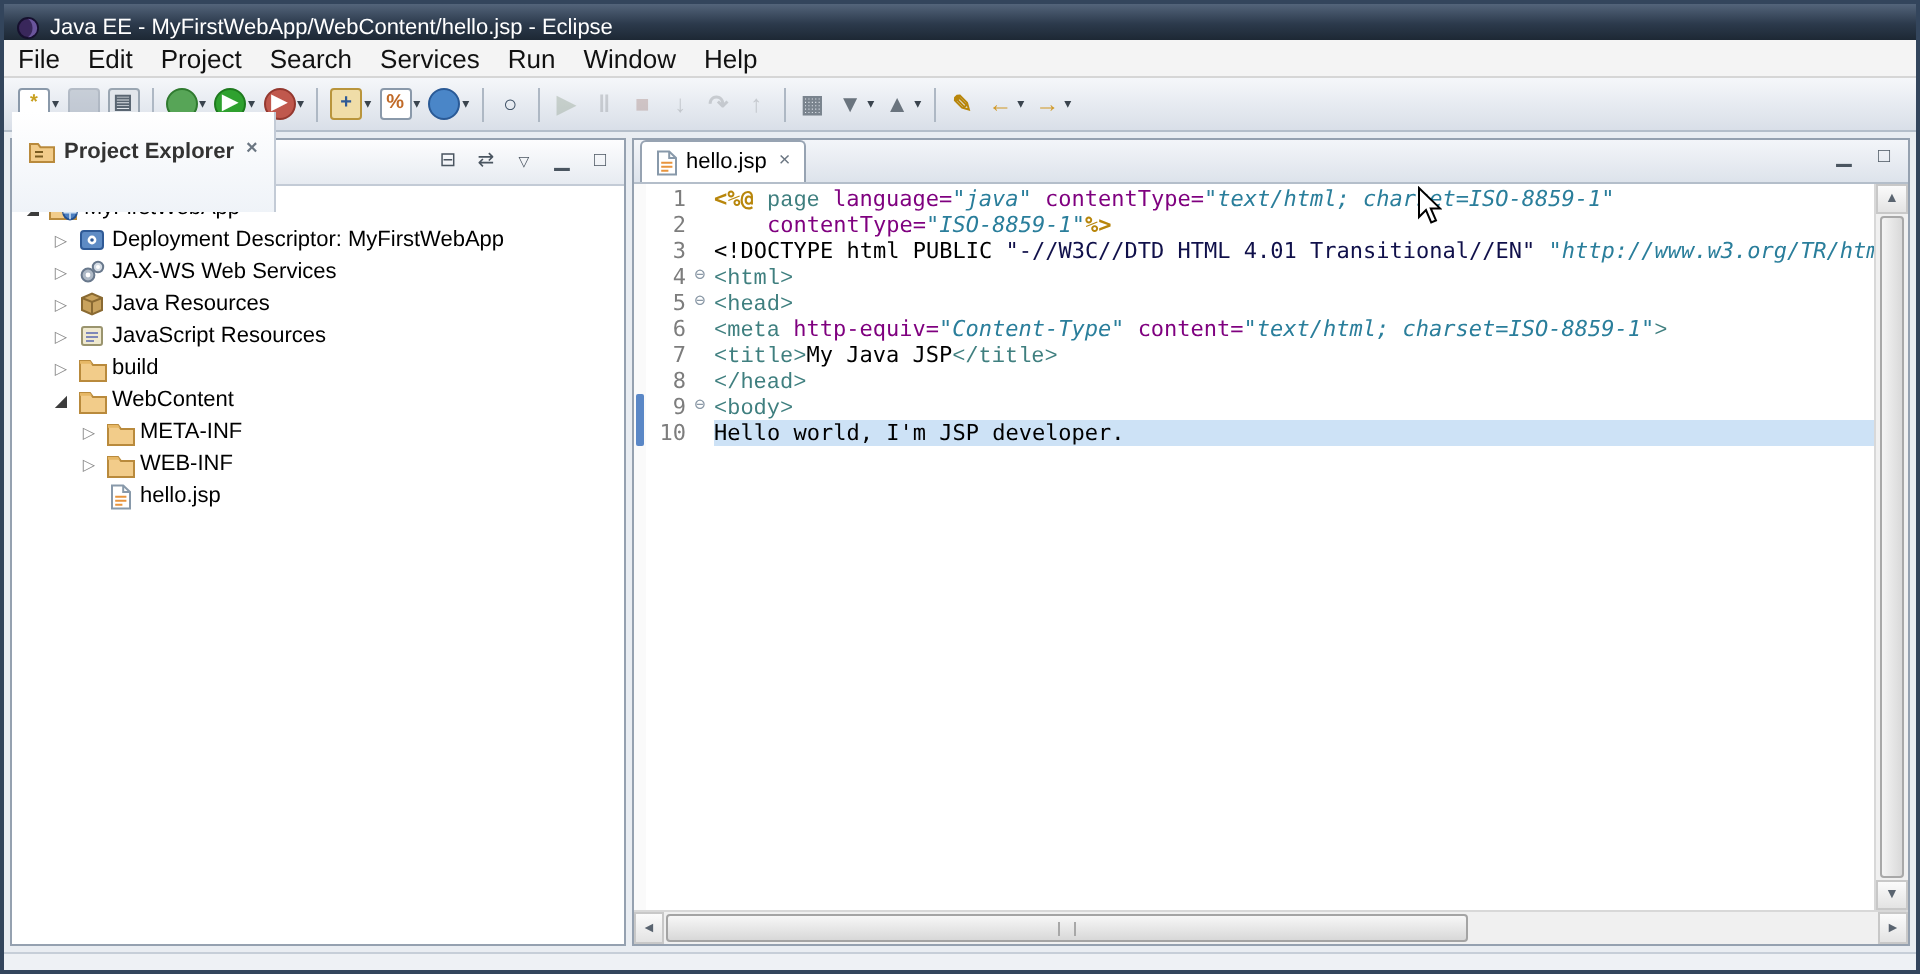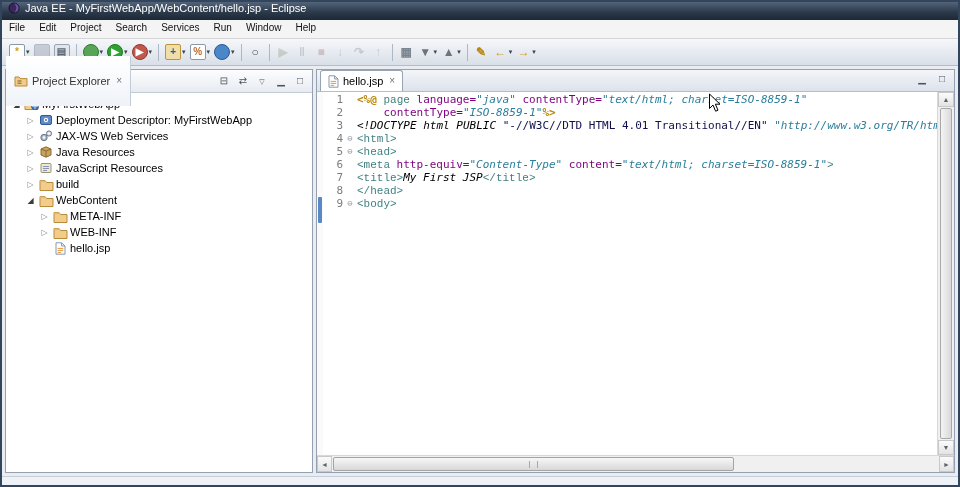--- a/index.html
+++ b/index.html
@@ -12,28 +12,28 @@
     width:960px; height:487px;
     display:flex; flex-direction:column;
     border:2px solid #33455C; box-sizing:border-box;
     background:#E9EDF2; position:relative;
   }
   
   .titlebar {
     height:18px; flex:none;
     background:linear-gradient(#53647A 0%, #2C3A4C 55%, #1D2834 100%);
     color:#FFFFFF; font-size:11px;
-    display:flex; align-items:flex-start; gap:5px; padding:0 6px;
+    display:flex; align-items:flex-end; gap:5px; padding:0 6px;
     white-space:nowrap;
   }
   
   .menubar {
     height:18px; flex:none; background:#F4F4F4;
     border-bottom:1px solid #D6D6D6;
-    display:flex; align-items:stretch; font-size:10px; color:#111;
+    display:flex; align-items:stretch; font-size:13px; color:#111;
   }
   .menu-item { padding:2px 7px 0 7px; }
   
   .toolbar {
     height:26px; flex:none;
     background:linear-gradient(#F5F7FA, #D9DFE8);
     border-bottom:1px solid #B4BECA;
     display:flex; align-items:center; padding:0 5px;
   }
   .tsep { width:1px; height:17px; background:#AEB8C4; margin:0 4px; flex:none; }
@@ -56,23 +56,23 @@
   .explorer { width:306px; flex:none; }
   .editorpanel { flex:1; }
   
   .panel-head {
     height:22px; flex:none;
     background:linear-gradient(#FDFDFE, #E7EBF1);
     border-bottom:1px solid #C3CBD6;
     display:flex; align-items:center; font-size:11px; position:relative;
   }
   .view-tab {
-    height:100%; display:flex; align-items:center; gap:4px; padding:14px 8px;
+    height:100%; display:flex; align-items:flex-start; gap:4px; padding:14px 8px;
     background:linear-gradient(#FFFFFF, #EFF3F8);
-    border-right:1px solid #C3CBD6; font-weight:normal; color:#333;
+    border-right:1px solid #C3CBD6; font-weight:bold; color:#333;
   }
   .hdr-icons { margin-left:auto; display:flex; align-items:center; gap:5px; padding-right:5px; }
   .hdr-icon { width:14px; text-align:center; font-size:10px; color:#4A5560; line-height:1; }
   .hdr-icon.small { font-size:7px; }
   
   .tree { flex:1; overflow:hidden; padding-top:3px; }
   .tree-row { height:16px; display:flex; align-items:center; font-size:11px; white-space:nowrap; color:#000; }
   .twisty { width:13px; flex:none; text-align:center; font-size:8px; color:#8A8A8A; }
   .twisty.exp { color:#3C3C3C; }
   .node-icon { width:18px; flex:none; display:flex; justify-content:center; align-items:center; }
@@ -102,21 +102,21 @@
   }
   .ln { width:20px; flex:none; text-align:right; color:#7D7D7D; }
   .fold { width:14px; flex:none; text-align:center; color:#8A98A6; font-size:9px; }
   .ctext { flex:1; white-space:pre; overflow:hidden; color:#000; }
   .code-line.current .ctext { background:#CDE2F6; }
   .tk-tag   { color:#3F7F7F;font-family:Liberation Mono, monospace; }
   .tk-attr  { color:#7F007F;text-align:right; }
   .tk-val   { color:#2A7E9B; font-style:italic; }
   .tk-jsp   { color:#B8860B; font-weight:bold; }
   .tk-str   { color:#10104A; }
-  .tk-plain { color:#000000;font-style:italic; }
+  .tk-plain { color:#000000; }
   
   .vscroll {
     width:16px; flex:none; background:#F0F0F0; border-left:1px solid #D8D8D8;
     display:flex; flex-direction:column;
   }
   .scroll-arrow {
     height:15px; width:100%; flex:none; display:flex; align-items:center; justify-content:center;
     font-size:7px; color:#5A6470; background:linear-gradient(#FBFBFB,#E3E3E3); border:1px solid #C8C8C8; box-sizing:border-box;
   }
   .vthumb { flex:1; margin:1px 2px; background:linear-gradient(90deg,#F4F4F4,#D9D9D9); border:1px solid #A8A8A8; border-radius:2px; }
@@ -429,31 +429,36 @@
               <span class="ctext"><span class="tk-tag">&lt;head&gt;</span></span>
             </div>
             <div class="code-line">
               <span class="ln">6</span>
               <span class="fold"></span>
               <span class="ctext"><span class="tk-tag">&lt;meta </span><span class="tk-attr">http-equiv=</span><span class="tk-val">"Content-Type"</span><span class="tk-plain"> </span><span class="tk-attr">content=</span><span class="tk-val">"text/html; charset=ISO-8859-1"</span><span class="tk-tag">&gt;</span></span>
             </div>
             <div class="code-line">
               <span class="ln">7</span>
               <span class="fold"></span>
-              <span class="ctext"><span class="tk-tag">&lt;title&gt;</span><span class="tk-plain">My First JSP</span><span class="tk-tag">&lt;/title&gt;</span></span>
+              <span class="ctext"><span class="tk-tag">&lt;title&gt;</span><span class="tk-plain">My Java JSP</span><span class="tk-tag">&lt;/title&gt;</span></span>
             </div>
             <div class="code-line">
               <span class="ln">8</span>
               <span class="fold"></span>
               <span class="ctext"><span class="tk-tag">&lt;/head&gt;</span></span>
             </div>
             <div class="code-line">
               <span class="ln">9</span>
               <span class="fold">⊖</span>
               <span class="ctext"><span class="tk-tag">&lt;body&gt;</span></span>
+            </div>
+            <div class="code-line current">
+              <span class="ln">10</span>
+              <span class="fold"></span>
+              <span class="ctext"><span class="tk-plain">Hello world, I'm JSP developer.</span></span>
             </div>
           </div>
         <div class="vscroll">
           <div class="scroll-arrow">▲</div>
           <div class="vthumb"></div>
           <div class="scroll-arrow">▼</div>
         </div>
       </div>
 
       <div class="hscroll">

